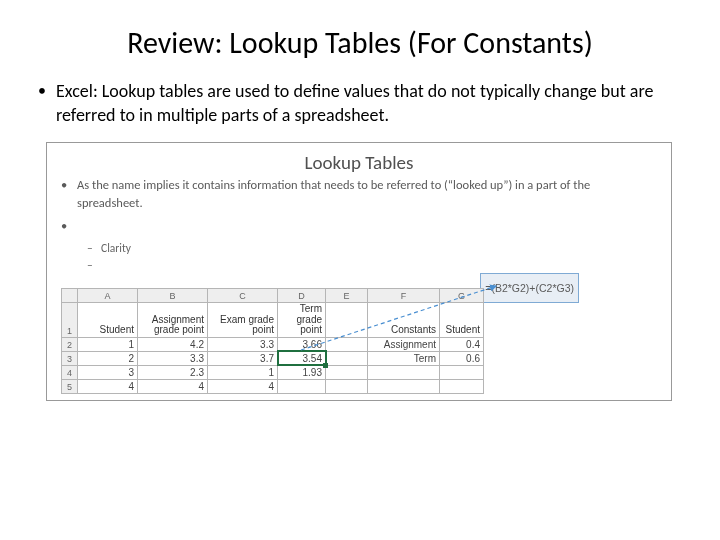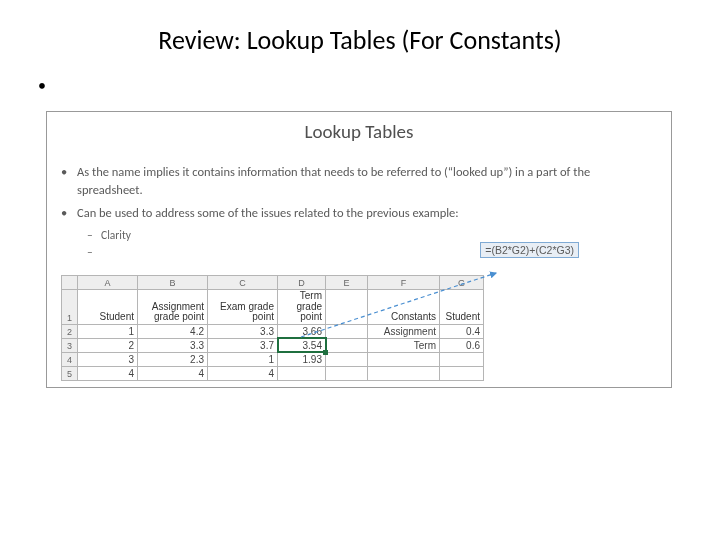--- a/index.html
+++ b/index.html
@@ -7,21 +7,21 @@
     width: 720px;
     height: 540px;
     background: #fff;
     font-family: Calibri, Arial, sans-serif;
     color: #000;
     position: relative;
     overflow: hidden;
   }
   .slide-title {
     text-align: center;
-    font-size: 26px;
+    font-size: 30px;
     font-weight: 400;
     padding-top: 24px;
     padding-bottom: 18px;
   }
   .body-bullet {
     font-size: 18px;
     padding: 0 50px 0 38px;
     display: flex;
     line-height: 1.35;
   }
@@ -40,21 +40,21 @@
   .embed-inner {
     padding: 8px 14px 6px 14px;
     color: #606060;
     font-size: 12px;
     position: relative;
   }
   .inner-title {
     text-align: center;
     font-size: 19px;
     color: #505050;
-    margin-bottom: 20px;
+    margin-bottom: 2px;
   }
   .inner-bullets {
     font-size: 12.5px;
     color: #5a5a5a;
     line-height: 1.5;
   }
   .inner-bullet {
     display: flex;
     margin-bottom: 4px;
   }
@@ -69,21 +69,21 @@
   }
   .inner-sub .dash { width: 14px; flex-shrink: 0; }
   .formula-box {
     position: absolute;
     right: 92px;
     top: 130px;
     border: 1px solid #7faad4;
     background: #e8eef5;
     color: #5a5a5a;
     font-size: 10.5px;
-    padding: 1px 4px;
+    padding: 8px 4px;
     font-family: Arial, sans-serif;
   }
   
   .sheet-wrap {
     margin-top: 14px;
     font-family: Arial, sans-serif;
     font-size: 10px;
     color: #444;
     position: relative;
   }
@@ -136,33 +136,33 @@
     pointer-events: none;
   }
 </style>
 </head>
 <body>
 
 <div class="slide-title">Review: Lookup Tables (For Constants)</div>
 
 <div class="body-bullet">
   <span class="bullet">•</span>
+  <span>Excel: Lookup tables are used to define values that do not typically change but are referred to in multiple parts of a spreadsheet.</span>
 </div>
 
 <div class="embed-wrap">
   <div class="embed-inner">
     <div class="inner-title">Lookup Tables</div>
     <div class="inner-bullets">
       <div class="inner-bullet">
         <span class="bullet">•</span>
         <span>As the name implies it contains information that needs to be referred to (“looked up”) in a part of the spreadsheet.</span>
       </div>
       <div class="inner-bullet">
         <span class="bullet">•</span>
-        <span>Can be used to address some of the issues related to the previous example:</span>
       </div>
       <div class="inner-sub">
         <span class="dash">–</span>
         <span>Clarity</span>
       </div>
       <div class="inner-sub">
         <span class="dash">–</span>
       </div>
     </div>
 

